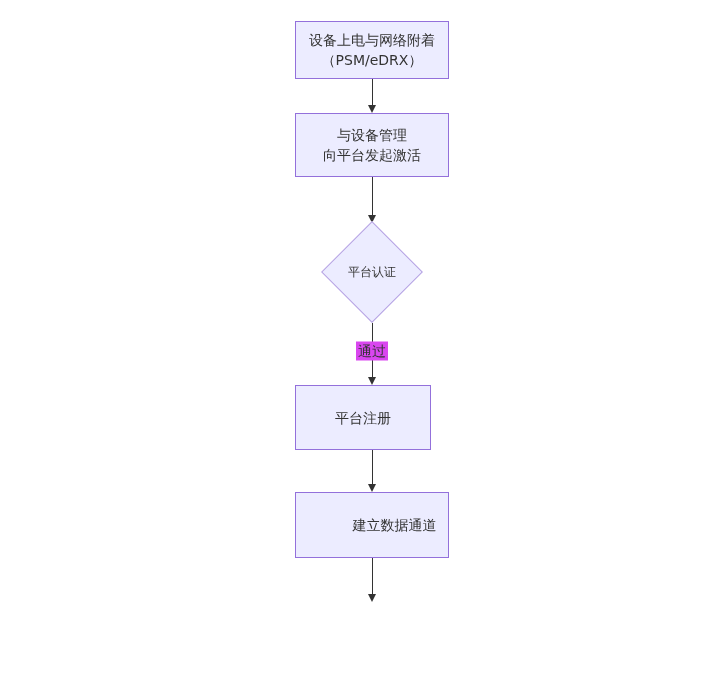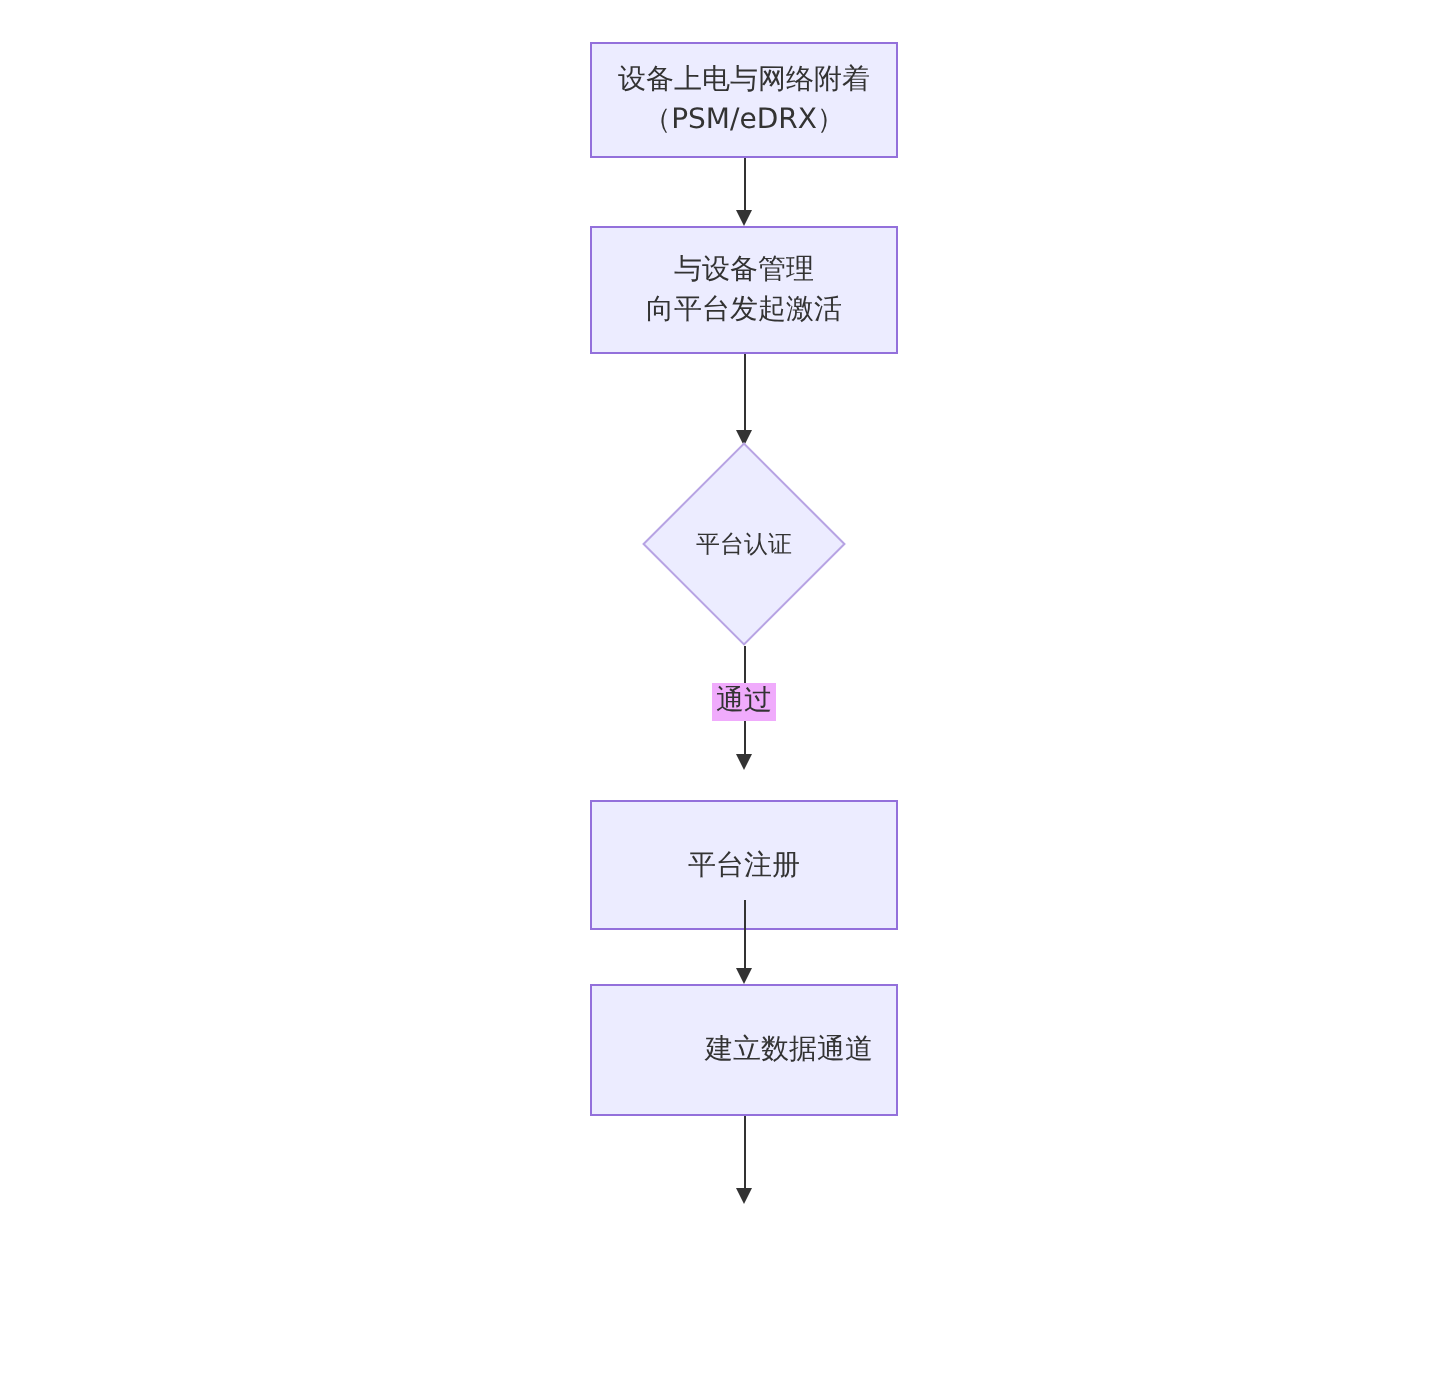--- a/index.html
+++ b/index.html
@@ -63,21 +63,21 @@
     align-items: center;
     justify-content: center;
     color: #333333;
     font-size: 12px;
   }
   .edge-label {
     position: absolute;
     left: 372px;
     top: 351px;
     transform: translate(-50%, -50%);
-    background: #f0abfc;
+    background: #d946ef;
     color: #333333;
     font-size: 14px;
     line-height: 17px;
     padding: 1px 2px;
     white-space: nowrap;
   }
 </style>
 </head>
 <body>
 
@@ -99,21 +99,21 @@
   <div class="edge-line" style="left:372px; top:177px; height:38px;"></div>
   <div class="arrowhead" style="left:367.5px; top:215px;"></div>
 
   <div class="diamond-shape"></div>
   <div class="diamond-label">平台认证</div>
 
   <div class="edge-line" style="left:372px; top:323px; height:54px;"></div>
   <div class="edge-label">通过</div>
   <div class="arrowhead" style="left:367.5px; top:377px;"></div>
 
-  <div class="node" style="left:295px; top:385px; width:154px; height:65px;margin-top:15px;">
+  <div class="node" style="left:295px; top:385px; width:136px; height:65px;">
     <span>平台注册</span>
   </div>
 
   <div class="edge-line" style="left:372px; top:450px; height:34px;"></div>
   <div class="arrowhead" style="left:367.5px; top:484px;"></div>
 
   <div class="node" style="left:295px; top:492px; width:154px; height:66px;padding-left:45px;">
     <span>建立数据通道</span>
   </div>
 

